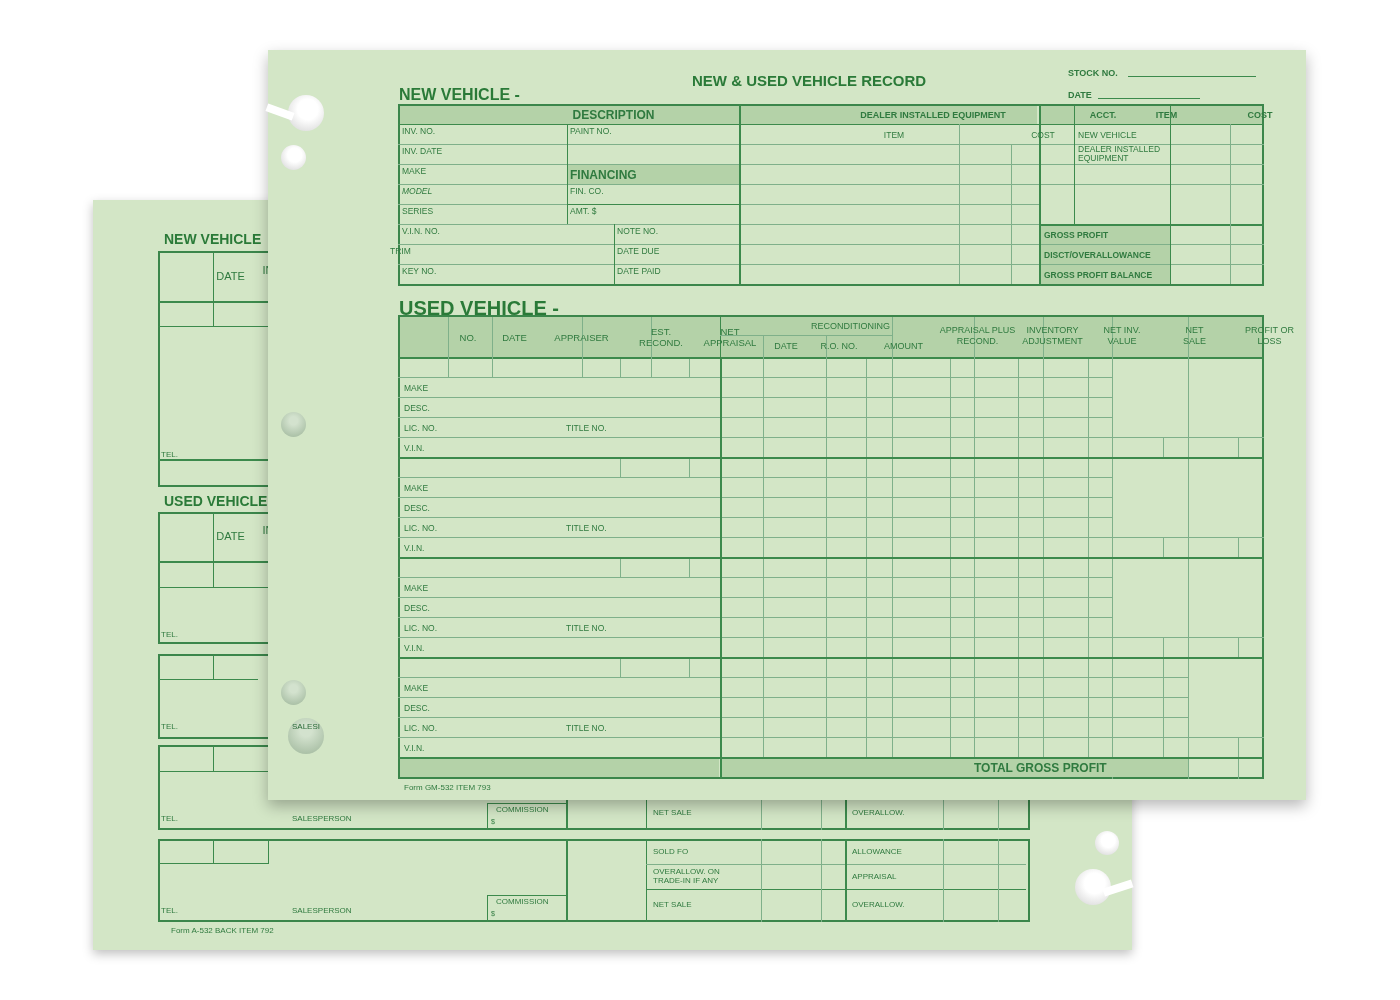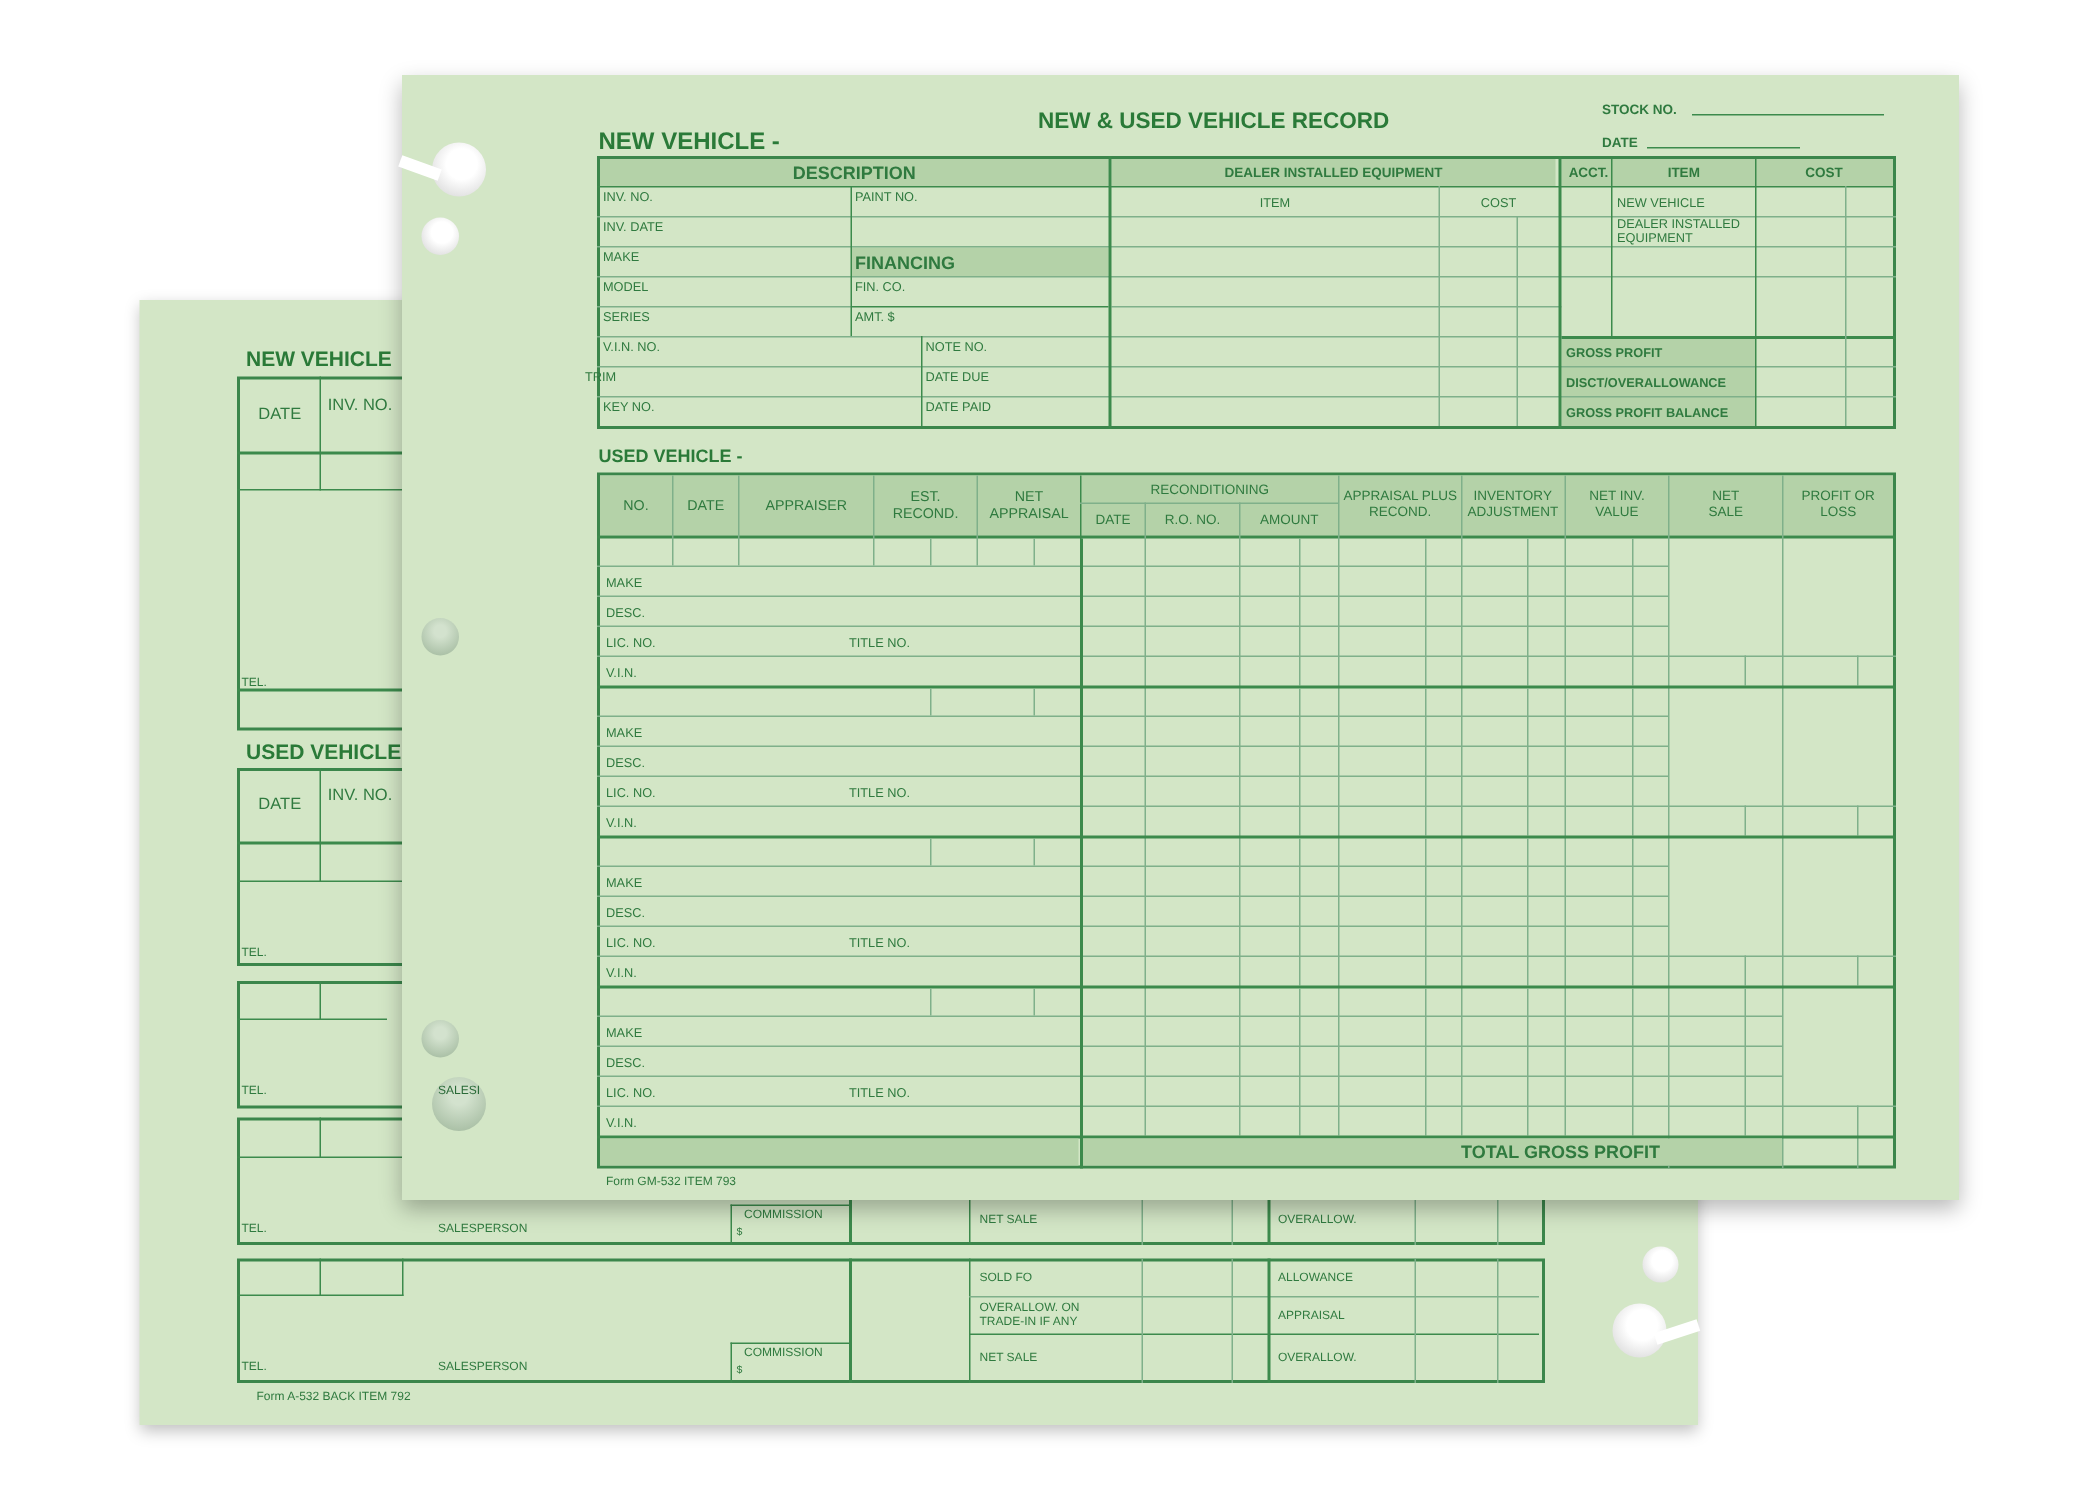--- a/index.html
+++ b/index.html
@@ -9,21 +9,21 @@
   #front{left:268px;top:50px;width:1038px;height:750px;box-shadow:0 6px 14px rgba(0,0,0,.28);z-index:2;}
   .abs{position:absolute;}
   .t{position:absolute;font-size:8.5px;line-height:10px;white-space:nowrap;color:#2f7a3f;}
   .hb{font-weight:bold;}
   .ln{position:absolute;background:#3c8a4c;}
   .lnt{position:absolute;background:#7fb08a;}
   .box{position:absolute;border:2px solid #3b864b;box-sizing:border-box;}
   .shade{position:absolute;background:#b4d2a8;}
   .hole{position:absolute;border-radius:50%;background:radial-gradient(circle at 55% 40%,#ffffff 35%,#e2e2e2 75%,#c8c8c8 100%);}
   .hole-g{position:absolute;border-radius:50%;background:radial-gradient(circle at 50% 35%,#d3e2ce 20%,#aac0a6 80%,#98ae94 100%);}
-  .ctr{text-align:center;}
+  .ctr{text-align:center;margin-left:44px;}
   .title{position:absolute;font-weight:bold;color:#2a7a38;}
 </style>
 </head>
 <body>
 
 <div id="back" class="card">
 
   <div class="title" style="left:71px;top:31px;font-size:14px;">NEW VEHICLE</div>
   <div class="box" style="left:65px;top:51px;width:120px;height:236px;"></div>
   <div class="ln" style="left:120px;top:51px;width:1px;height:76px;"></div>
@@ -150,21 +150,21 @@
   <div class="lnt" style="left:691px;top:74px;width:1px;height:160px;"></div>
   <div class="lnt" style="left:743px;top:94px;width:1px;height:140px;"></div>
   <div class="ln" style="left:771px;top:54px;width:2px;height:182px;"></div>
   <div class="ln" style="left:806px;top:56px;width:1px;height:118px;"></div>
   <div class="ln" style="left:902px;top:56px;width:1px;height:178px;"></div>
   <div class="lnt" style="left:962px;top:74px;width:1px;height:160px;"></div>
 
   <div class="t" style="left:134px;top:76px;">INV. NO.</div>
   <div class="t" style="left:134px;top:96px;">INV. DATE</div>
   <div class="t" style="left:134px;top:116px;">MAKE</div>
-  <div class="t" style="left:134px;top:136px;">MODEL</div>
+  <div class="t" style="left:134px;top:136px;font-style:italic;">MODEL</div>
   <div class="t" style="left:134px;top:156px;">SERIES</div>
   <div class="t" style="left:302px;top:76px;">PAINT NO.</div>
   <div class="t hb" style="left:302px;top:118px;font-size:12px;line-height:14px;">FINANCING</div>
   <div class="t" style="left:302px;top:136px;">FIN. CO.</div>
   <div class="t" style="left:302px;top:156px;">AMT. $</div>
   <div class="t" style="left:134px;top:176px;">V.I.N. NO.</div>
   <div class="t" style="left:122px;top:196px;">TRIM</div>
   <div class="t" style="left:134px;top:216px;">KEY NO.</div>
   <div class="t" style="left:349px;top:176px;">NOTE NO.</div>
   <div class="t" style="left:349px;top:196px;">DATE DUE</div>
@@ -172,21 +172,21 @@
 
   <div class="t ctr" style="left:473px;top:80px;width:218px;">ITEM</div>
   <div class="t ctr" style="left:691px;top:80px;width:80px;">COST</div>
 
   <div class="t" style="left:810px;top:80px;">NEW VEHICLE</div>
   <div class="t" style="left:810px;top:95px;width:90px;white-space:normal;line-height:9px;">DEALER INSTALLED EQUIPMENT</div>
   <div class="t hb" style="left:776px;top:180px;">GROSS PROFIT</div>
   <div class="t hb" style="left:776px;top:200px;">DISCT/OVERALLOWANCE</div>
   <div class="t hb" style="left:776px;top:220px;">GROSS PROFIT BALANCE</div>
 
-  <div class="title" style="left:131px;top:247px;font-size:12px;">USED VEHICLE -</div>
+  <div class="title" style="left:131px;top:247px;font-size:20px;">USED VEHICLE -</div>
   <div class="box" style="left:130px;top:265px;width:866px;height:464px;"></div>
   <div class="shade" style="left:132px;top:267px;width:862px;height:40px;"></div>
   <div class="ln" style="left:130px;top:307px;width:866px;height:2px;"></div>
 
   <div class="lnt" style="left:180px;top:267px;width:1px;height:60px;"></div>
   <div class="lnt" style="left:224px;top:267px;width:1px;height:60px;"></div>
   <div class="lnt" style="left:314px;top:267px;width:1px;height:60px;"></div>
   <div class="lnt" style="left:383px;top:267px;width:1px;height:60px;"></div>
   <div class="ln" style="left:452px;top:267px;width:1px;height:440px;"></div>
   <div class="lnt" style="left:452px;top:285px;width:172px;height:1px;"></div>

